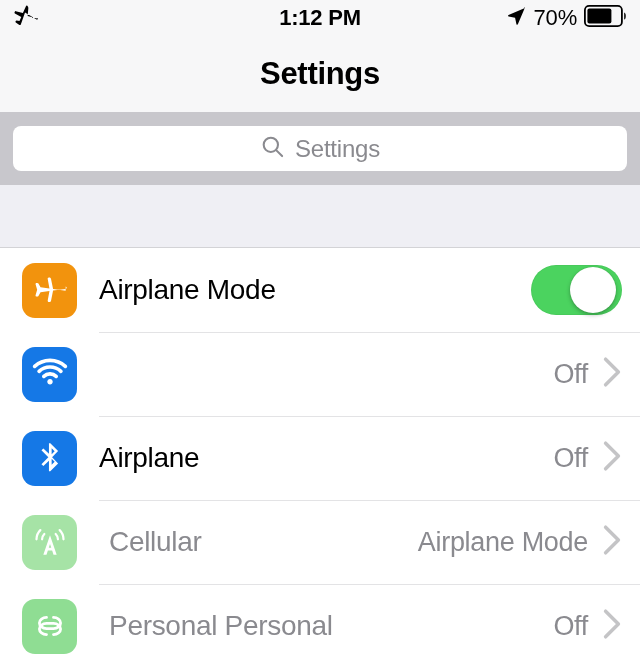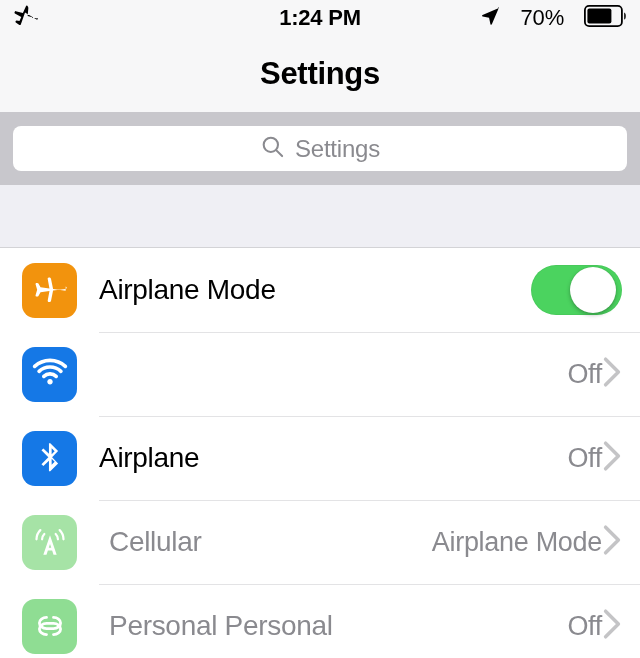--- a/index.html
+++ b/index.html
@@ -43,21 +43,21 @@
     flex: 1;
     display: flex;
     justify-content: center;
     align-items: center;
   }
   .status-right {
     display: flex;
     align-items: center;
     justify-content: flex-end;
     width: 160px;
-    gap: 20px;
+    gap: 7px;
   }
   .status-time {
     font-size: 22px;
     font-weight: bold;
     color: #000000;
     letter-spacing: -0.2px;
   }
   .status-battery-text {
     font-size: 22px;
     font-weight: normal;
@@ -174,21 +174,21 @@
     color: #000000;
     letter-spacing: -0.3px;
     white-space: nowrap;
   }
   .row-label.dim { color: #8a8a8f; margin-left: 32px; }
 
   .row-right {
     margin-left: auto;
     display: flex;
     align-items: center;
-    gap: 0;
+    gap: 14px;
   }
   .row-value {
     font-size: 27px;
     color: #8a8a8f;
     letter-spacing: -0.3px;
     white-space: nowrap;
   }
   .chevron-icon { display: block; }
 
   
@@ -219,21 +219,21 @@
 
   <div class="status-bar">
     <div class="status-left">
       <span class="airplane-status-icon">
         <svg width="28" height="28" viewBox="0 0 24 24">
           <path d="M21.5 14.2l-8.1-2.2 0.6-6.6c0.07-0.8-0.2-1.6-0.75-2.05-0.5-0.4-1.05-0.3-1.3 0.25l-2.6 5.9-6.1-1.65c-0.35-0.1-0.72 0.05-0.85 0.4l-0.25 0.7c-0.12 0.33 0.02 0.7 0.33 0.87l5.45 3.0-1.5 3.4-2.5-0.35c-0.3-0.04-0.6 0.12-0.72 0.4l-0.2 0.52c-0.1 0.27 0 0.58 0.24 0.75l3.1 2.15c0.2 0.14 0.45 0.17 0.68 0.08l0.1-0.04c0.2-0.08 0.36-0.25 0.43-0.46l3.6-10.3 0.0 0.0 9.9 6.05c0.3 0.18 0.68 0.1 0.87-0.2l0.2-0.3c0.2-0.3 0.12-0.7-0.17-0.9z" fill="#000000"></path>
         </svg>
       </span>
     </div>
     <div class="status-center">
-      <span class="status-time">1:24 PM</span>
+      <span class="status-time">1:12 PM</span>
     </div>
     <div class="status-right">
       <span class="loc-arrow-icon">
         <svg width="21" height="21" viewBox="0 0 24 24">
           <path d="M21.6 2.4L2.9 10.3c-0.75 0.32-0.65 1.42 0.15 1.6l7.3 1.6 1.6 7.3c0.18 0.8 1.28 0.9 1.6 0.15l7.9-18.7c0.25-0.6-0.35-1.2-0.95-0.95z" fill="#000000"></path>
         </svg>
       </span>
       <span class="status-battery-text">70%</span>
       <span class="battery-icon">
         <svg width="44" height="22" viewBox="0 0 44 22">

